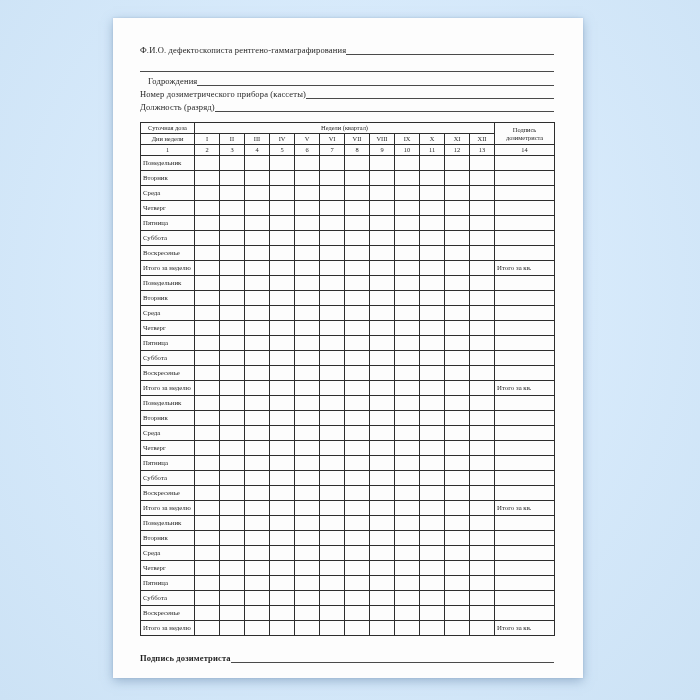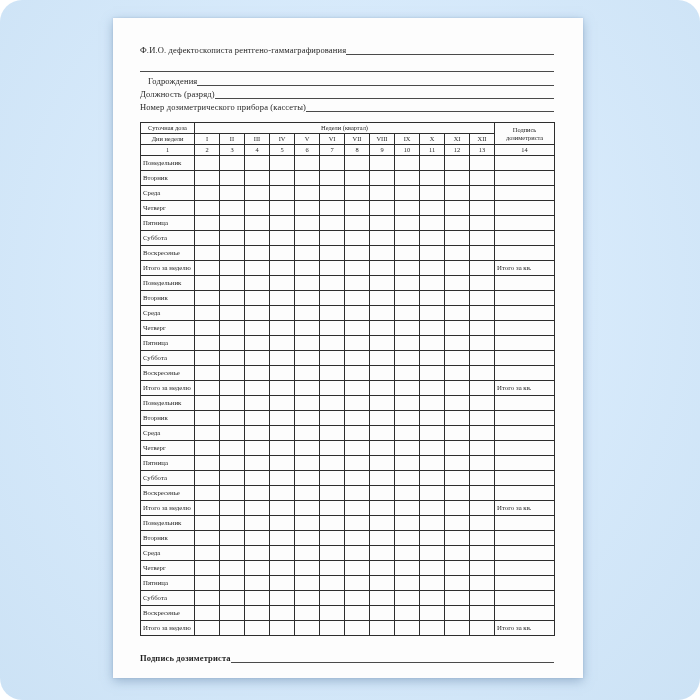--- a/index.html
+++ b/index.html
@@ -1,21 +1,20 @@
 <!DOCTYPE html>
 <html><head>
 <meta charset="utf-8">
 <style>
   html,body{margin:0;padding:0;}
   .scene{
     position:relative;width:700px;height:700px;overflow:hidden;
     background:radial-gradient(ellipse at 50% 42%, #e7f2fd 0%, #d7eafb 48%, #cce2f5 100%);
     font-family:"Liberation Serif","DejaVu Serif",serif;
     color:#1f1f1f;
-    border-radius:22px;
   }
   .page{
     position:absolute;left:113px;top:18px;width:470px;height:660px;
     background:#fdfdfd;
     box-shadow:0 3px 10px rgba(110,140,175,.55), 0 0 2px rgba(110,140,175,.3);
     box-sizing:border-box;
     padding:24px 29px 0 27px;
   }
   .form-line{
     display:flex;align-items:flex-end;height:13px;
@@ -56,25 +55,25 @@
       <div class="fill"></div>
     </div>
     <div class="form-line cont">
       <div class="fill"></div>
     </div>
     <div class="form-line birth">
       <span class="lbl">Годрождения</span>
       <div class="fill"></div>
     </div>
     <div class="form-line">
-      <span class="lbl">Должность (разряд)</span>
+      <span class="lbl">Номер дозиметрического прибора (кассеты)</span>
       <div class="fill"></div>
     </div>
     <div class="form-line">
-      <span class="lbl">Номер дозиметрического прибора (кассеты)</span>
+      <span class="lbl">Должность (разряд)</span>
       <div class="fill"></div>
     </div>
 
     <table class="dose">
       <colgroup>
         <col class="c-first">
         <col class="c-week">
           <col class="c-week">
           <col class="c-week">
           <col class="c-week">

